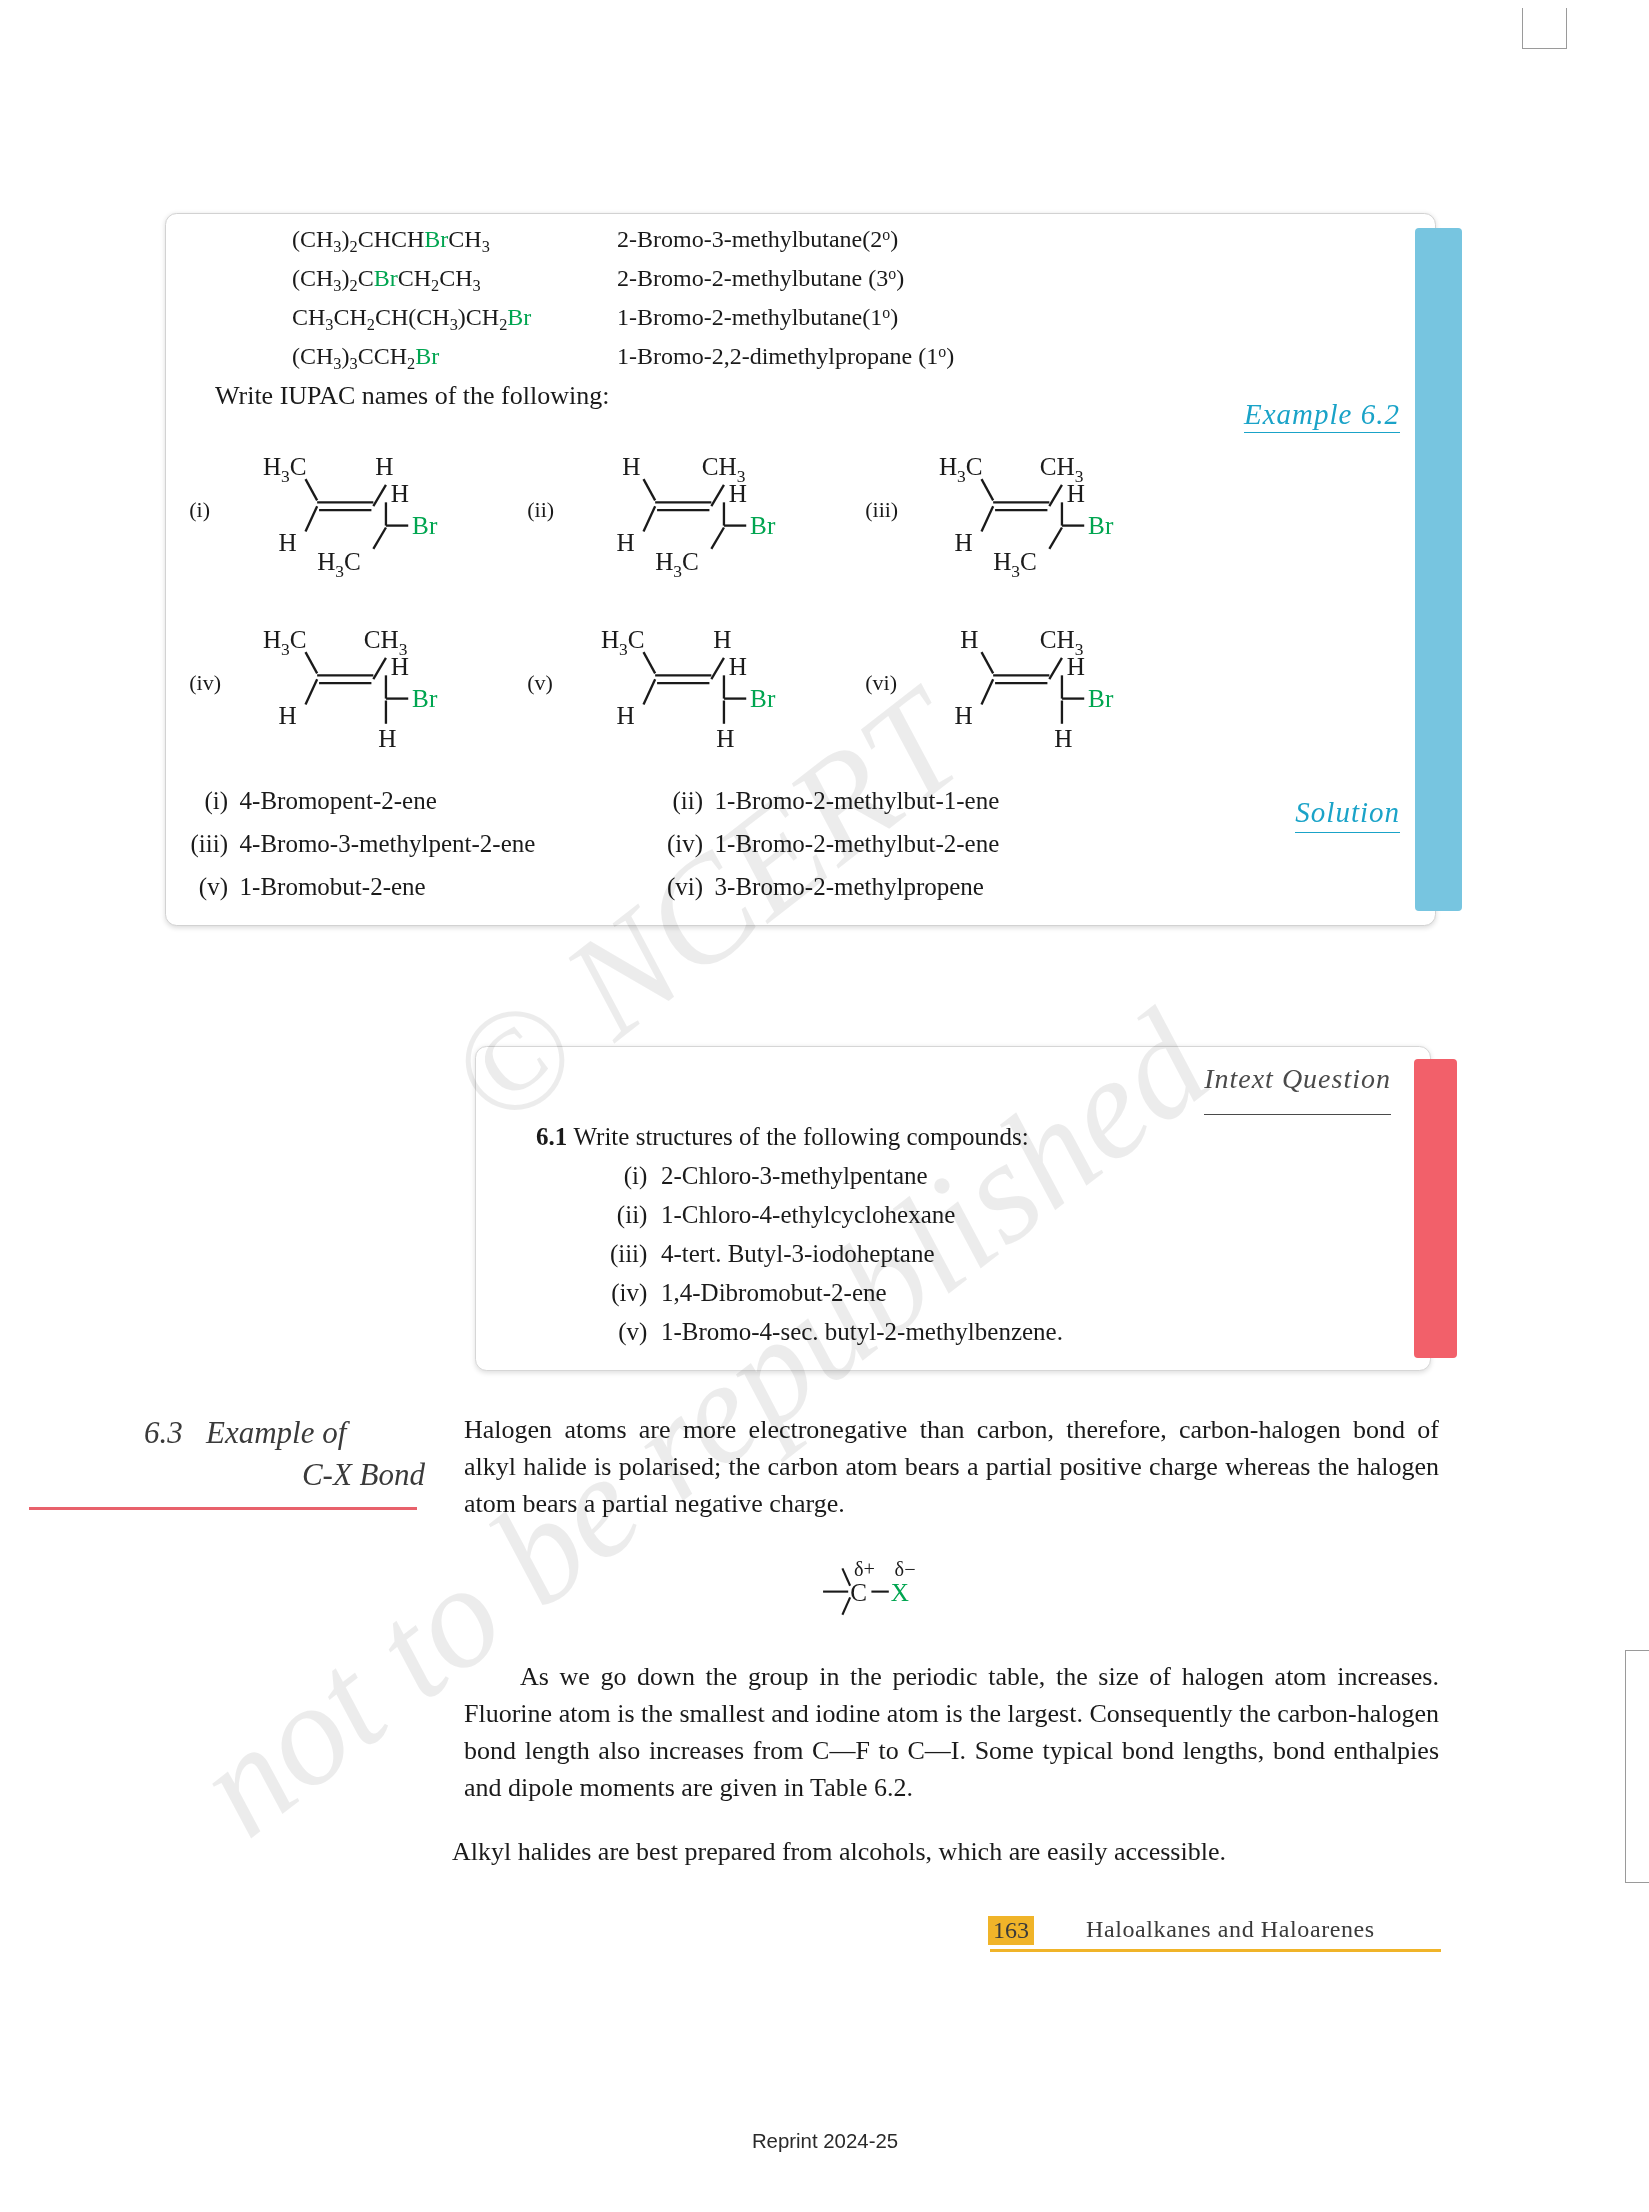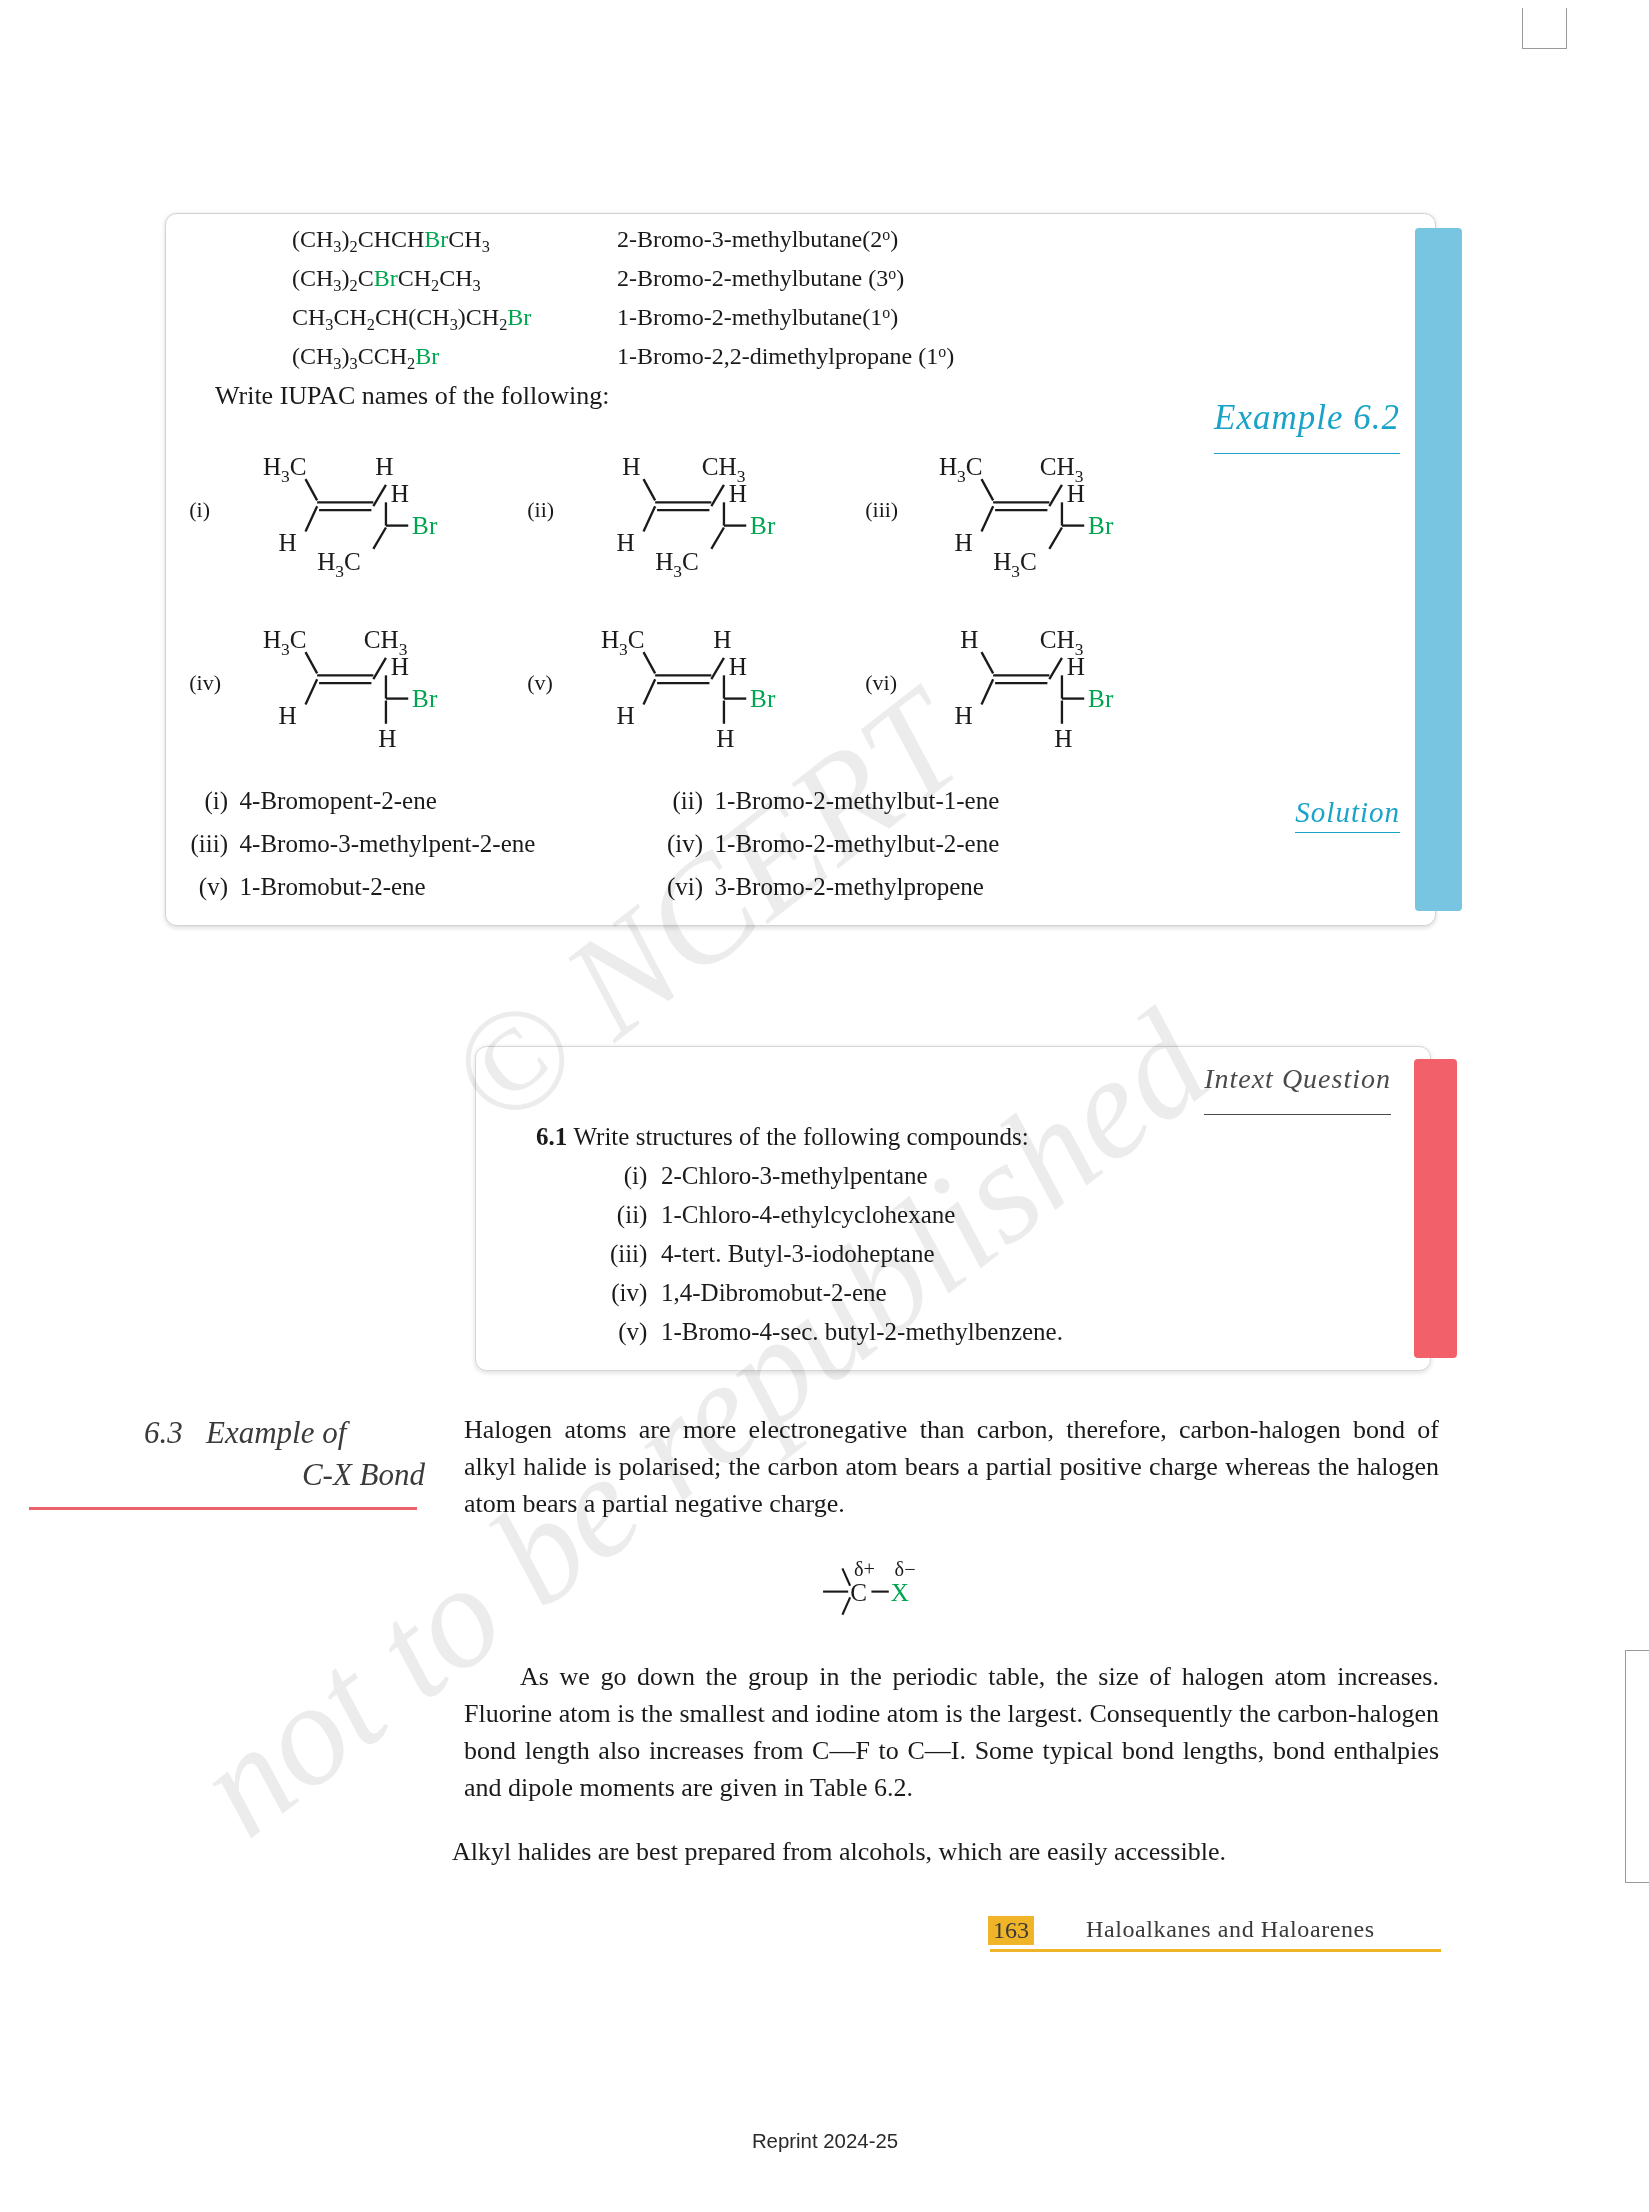--- a/index.html
+++ b/index.html
@@ -63,25 +63,25 @@
     background: #77c5e0;
     border-radius: 3.9px;
     z-index: -1;
   }
   .example-label {
     position: absolute;
     right: 35px;
     top: 184px;
     font-family: "Liberation Serif", serif;
     font-style: italic;
-    font-size: 35px;
+    font-size: 29px;
     color: #1aa3c8;
     letter-spacing: 1px;
     border-bottom: 1.9px solid #1aa3c8;
-    padding-bottom: 15px;
+    padding-bottom: 1px;
   }
   .solution-label {
     position: absolute;
     right: 35px;
     top: 582px;
     font-family: "Liberation Serif", serif;
     font-style: italic;
     font-size: 29px;
     color: #1aa3c8;
     letter-spacing: 1px;

